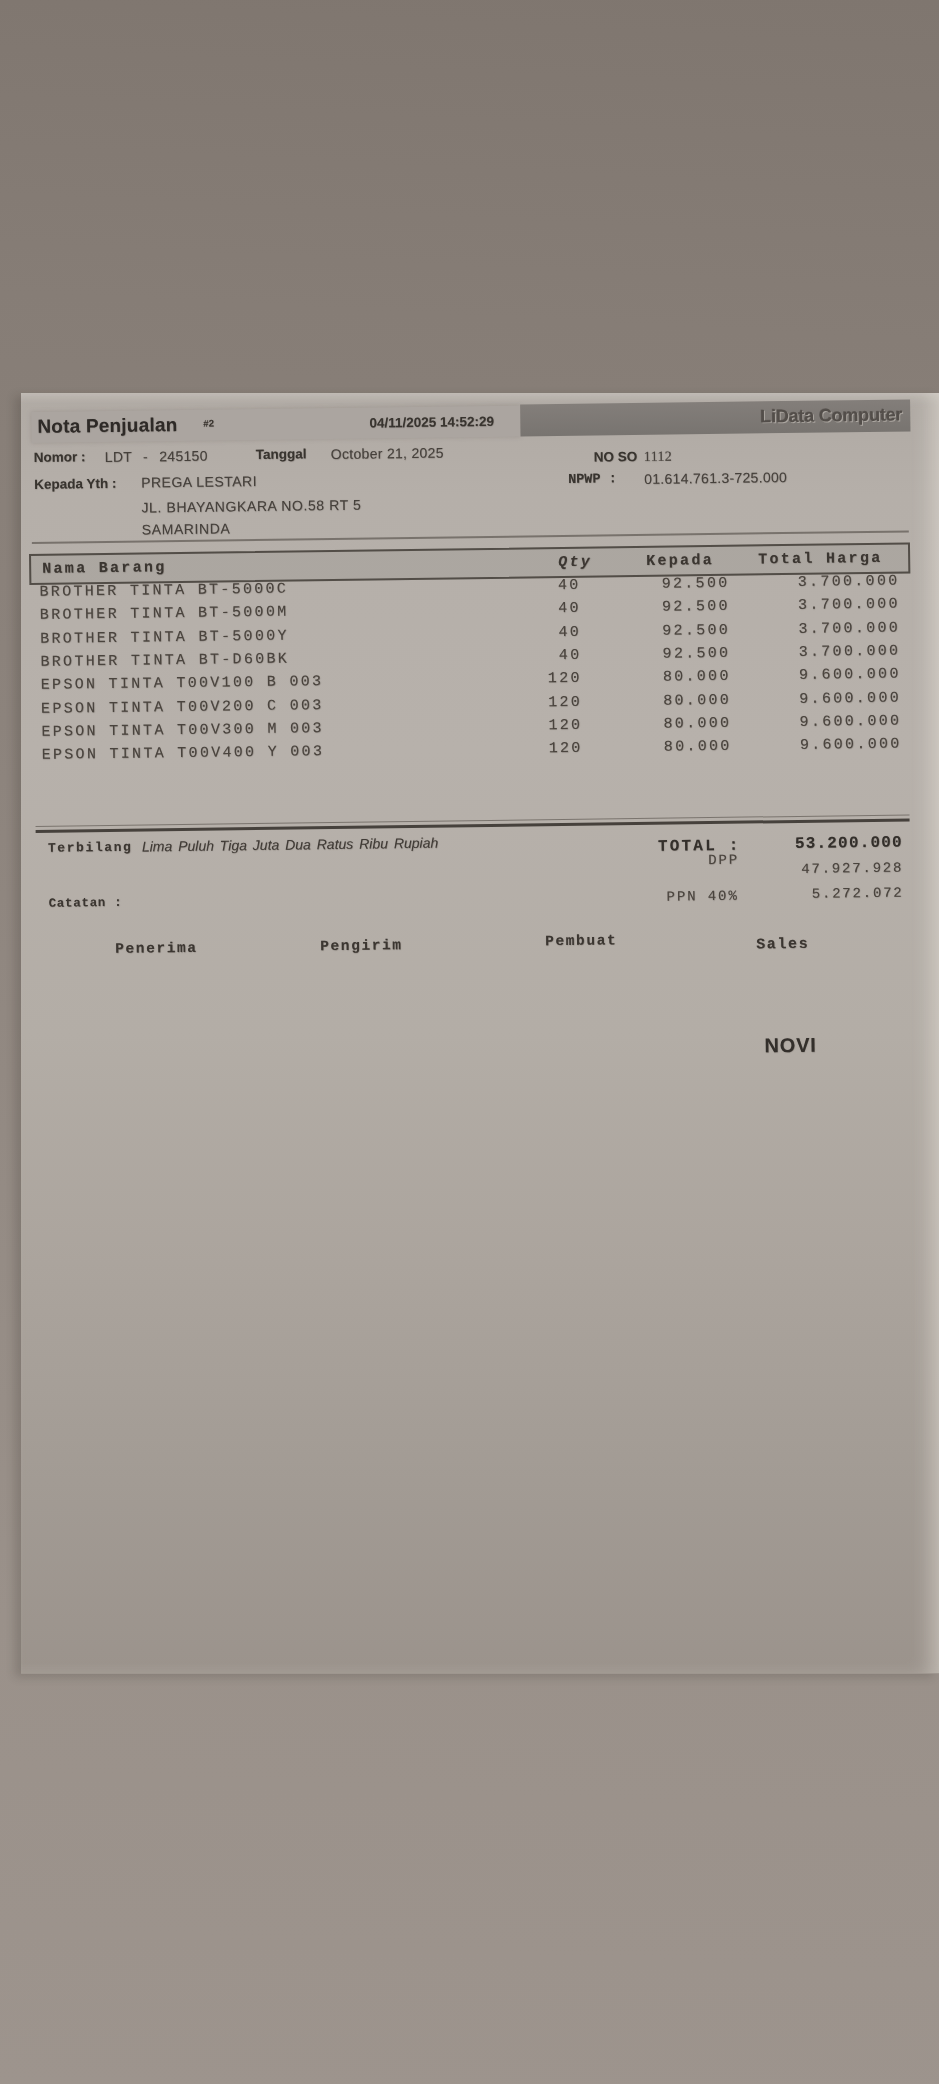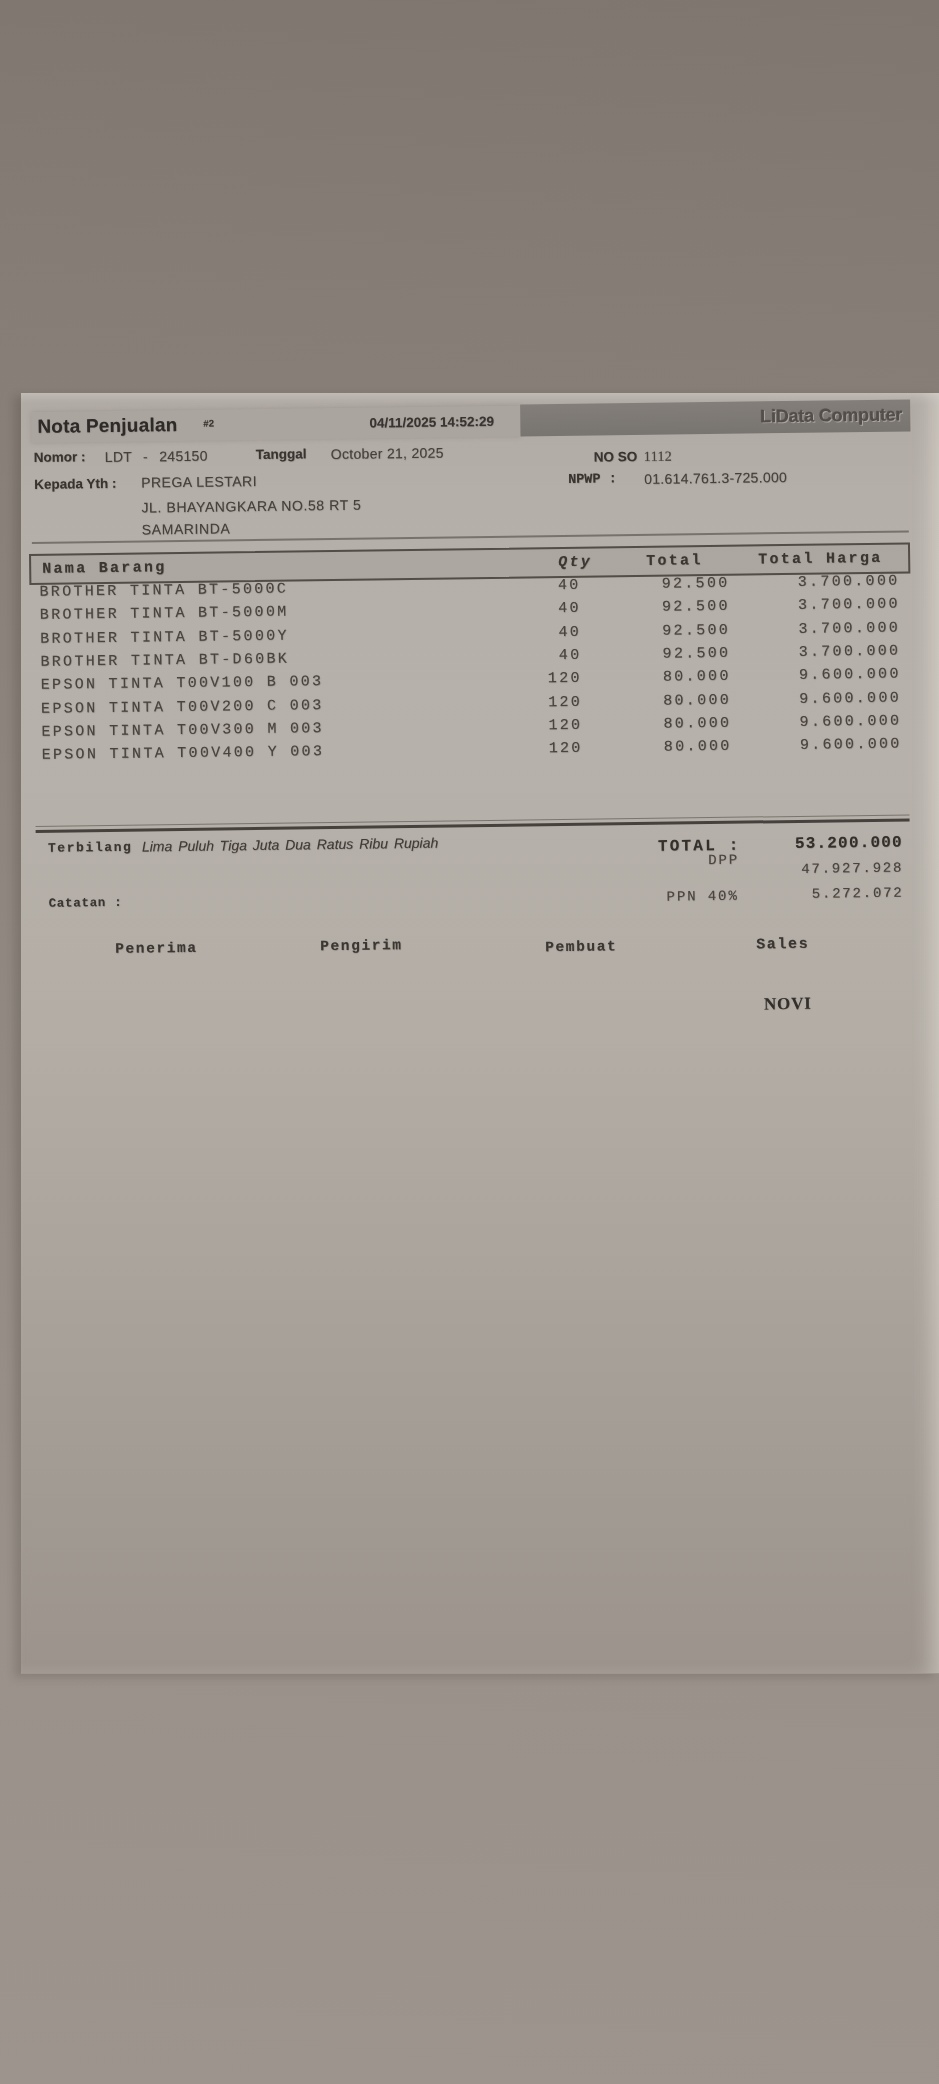--- a/index.html
+++ b/index.html
@@ -55,23 +55,23 @@
   .total-val{left:752px;top:845px;width:145px;text-align:right;font-size:16px;letter-spacing:1.2px;color:#332f2b;}
   .dpp-lbl{left:702px;top:861px;font-size:14px;letter-spacing:1.9px;}
   .dpp-val{left:752px;top:871px;width:145px;text-align:right;font-size:14px;letter-spacing:1.8px;}
   .ppn-lbl{left:660px;top:897px;font-size:14px;letter-spacing:1.9px;}
   .ppn-val{left:752px;top:896px;width:145px;text-align:right;font-size:14px;letter-spacing:1.8px;}
   .catatan{left:42px;top:897px;font-size:12.5px;letter-spacing:.7px;}
 
   .sig{top:942px;font-size:14.5px;letter-spacing:1.6px;}
   .sig-penerima{left:108px;}
   .sig-pengirim{left:313px;}
-  .sig-pembuat{left:538px;top:940px;margin-top:6px;}
+  .sig-pembuat{left:538px;top:940px;}
   .sig-sales{left:749px;top:946px;font-size:15px;}
-  .sig-name{left:756px;top:1004px;font-size:17px;letter-spacing:.8px;color:#332f2b;font-family:Liberation Serif, serif;}
+  .sig-name{left:756px;top:1044px;font-size:20px;letter-spacing:.8px;color:#332f2b;}
 </style>
 </head>
 <body>
 
 <div class="paper"></div>
 
 <div class="content">
 
   <div class="abs title-bar">
     <span class="abs title-text sans-b scan">Nota Penjualan</span>
@@ -93,21 +93,21 @@
   <span class="abs sans-r val scan" style="left:140px;top:476px;letter-spacing:.5px;">PREGA LESTARI</span>
   <span class="abs sans-b lbl scan" style="left:567px;top:479px;font-family:Liberation Mono, monospace;">NPWP :</span>
   <span class="abs sans-r val scan" style="left:643px;top:479px;">01.614.761.3-725.000</span>
   <span class="abs sans-r val scan" style="left:140px;top:501px;letter-spacing:.6px;">JL. BHAYANGKARA NO.58 RT 5</span>
   <span class="abs sans-r val scan" style="left:140px;top:523px;letter-spacing:.6px;">SAMARINDA</span>
 
   <div class="abs tbl-topline"></div>
   <div class="abs header-box"></div>
   <span class="abs mono-b th scan" style="left:40px;">Nama Barang</span>
   <span class="abs mono-b th scan" style="left:556px;font-style:italic;">Qty</span>
-  <span class="abs mono-b th scan" style="left:644px;">Total</span>
+  <span class="abs mono-b th scan" style="left:644px;">Kepada</span>
   <span class="abs mono-b th scan" style="left:756px;">Total Harga</span>
   <div>
       <div class="item-row" style="top: 584px;">
         <span class="cell mono scan c-name">BROTHER TINTA BT-5000C</span>
         <span class="cell mono scan c-qty">40</span>
         <span class="cell mono scan c-harga">92.500</span>
         <span class="cell mono scan c-total">3.700.000</span>
       </div>
       <div class="item-row" style="top: 607.3px;">
         <span class="cell mono scan c-name">BROTHER TINTA BT-5000M</span>

